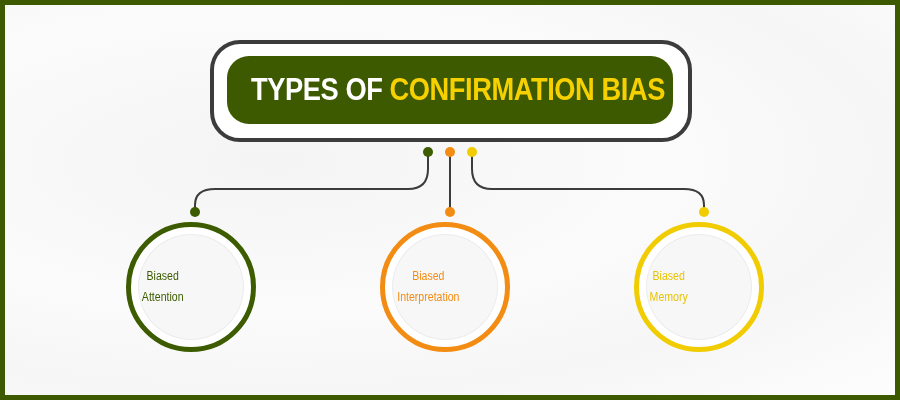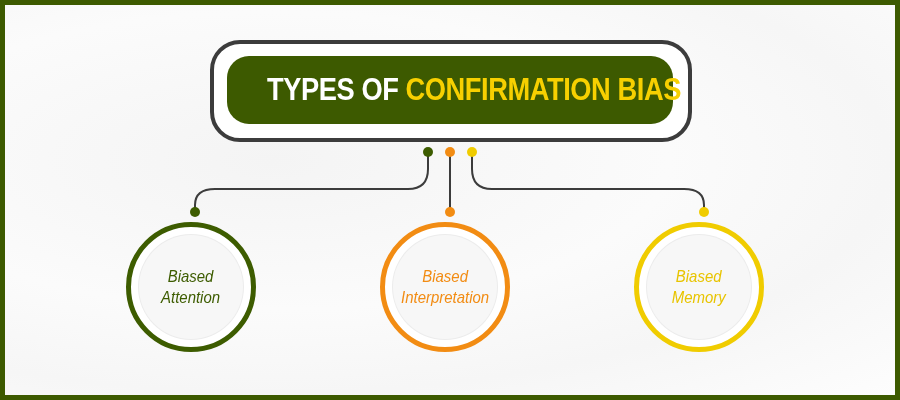--- a/index.html
+++ b/index.html
@@ -11,36 +11,36 @@
     overflow: hidden;
   }
   .outer-pill {
     position: absolute; left: 205px; top: 35px; width: 474px; height: 94px;
     border: 4px solid #3c3c3c; border-radius: 30px; background: #ffffff;
     box-sizing: content-box;
   }
   .inner-pill {
     position: absolute; left: 222px; top: 51px; width: 446px; height: 68px;
     background: #3d5a00; border-radius: 22px;
-    display: flex; align-items: center; padding-left: 40px; box-sizing: border-box;
+    display: flex; align-items: center; padding-left: 24px; box-sizing: border-box;
   }
   .title { font-family: "Liberation Sans", sans-serif; font-weight: bold; font-size: 31px; letter-spacing: -0.5px; transform: scaleX(0.88); transform-origin: left center; white-space: nowrap; }
   .title .w { color: #ffffff; }
   .title .y { color: #f7d000; }
   svg.connectors { position: absolute; left: 0; top: 0; }
   .node {
     position: absolute; width: 130px; height: 130px; border-radius: 50%;
     box-sizing: border-box; border: 5px solid; background: #ffffff;
     display: flex; align-items: center; justify-content: center;
   }
   .node .inner {
     width: 104px; height: 104px; border-radius: 50%; background: #f7f7f7;
     box-shadow: 0 0 0 1px #ececec;
-    display: flex; align-items: center; justify-content: center; text-align: center;
-    font-size: 17px; line-height: 21px; font-style: italic;
+    display: flex; align-items: center; justify-content: flex-start; text-align: center;
+    font-size: 12px; line-height: 21px;
   }
   .node .inner span { display: block; transform: scaleX(0.88); }
 </style>
 </head>
 <body>
 
 <div class="frame">
 
   <div class="outer-pill"></div>
   <div class="inner-pill">

